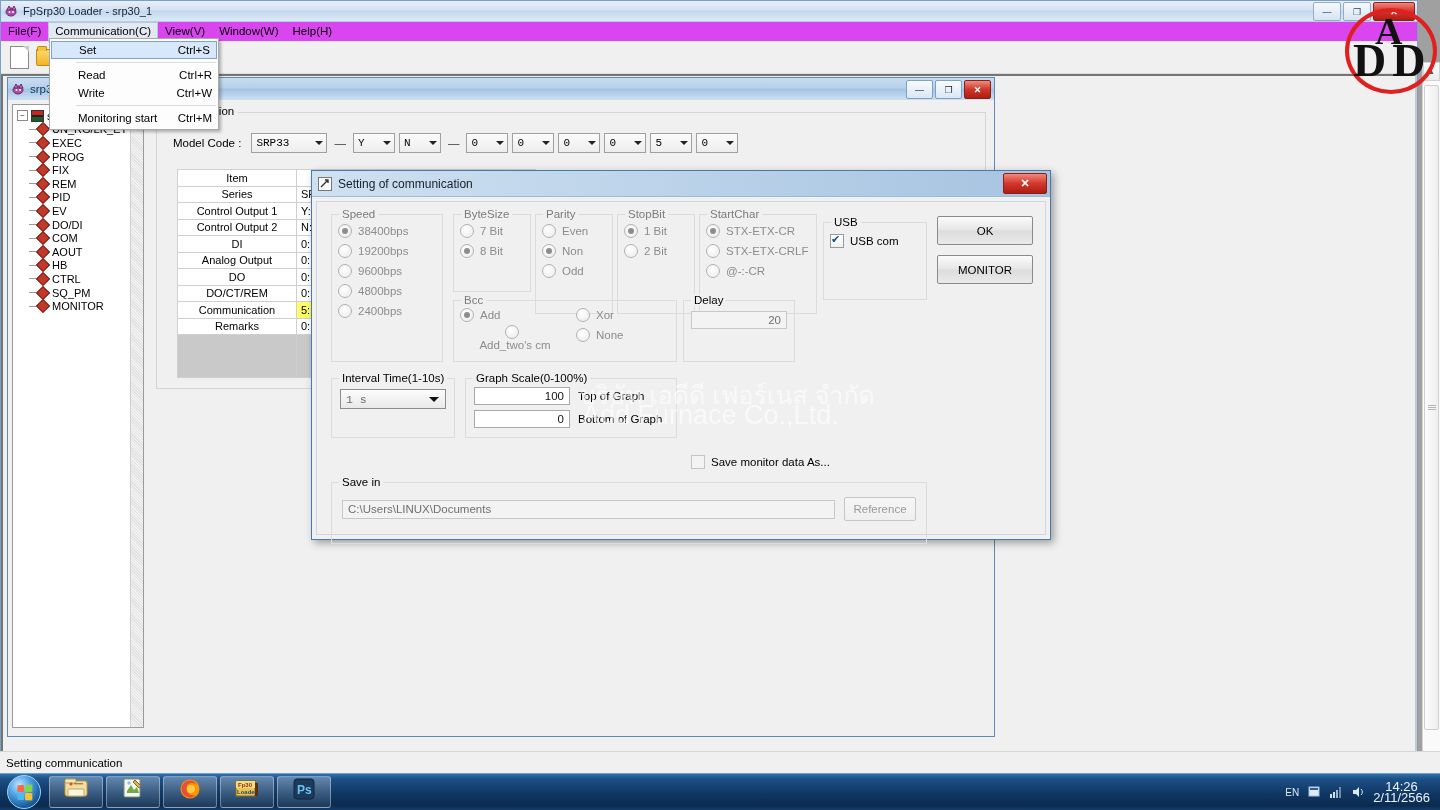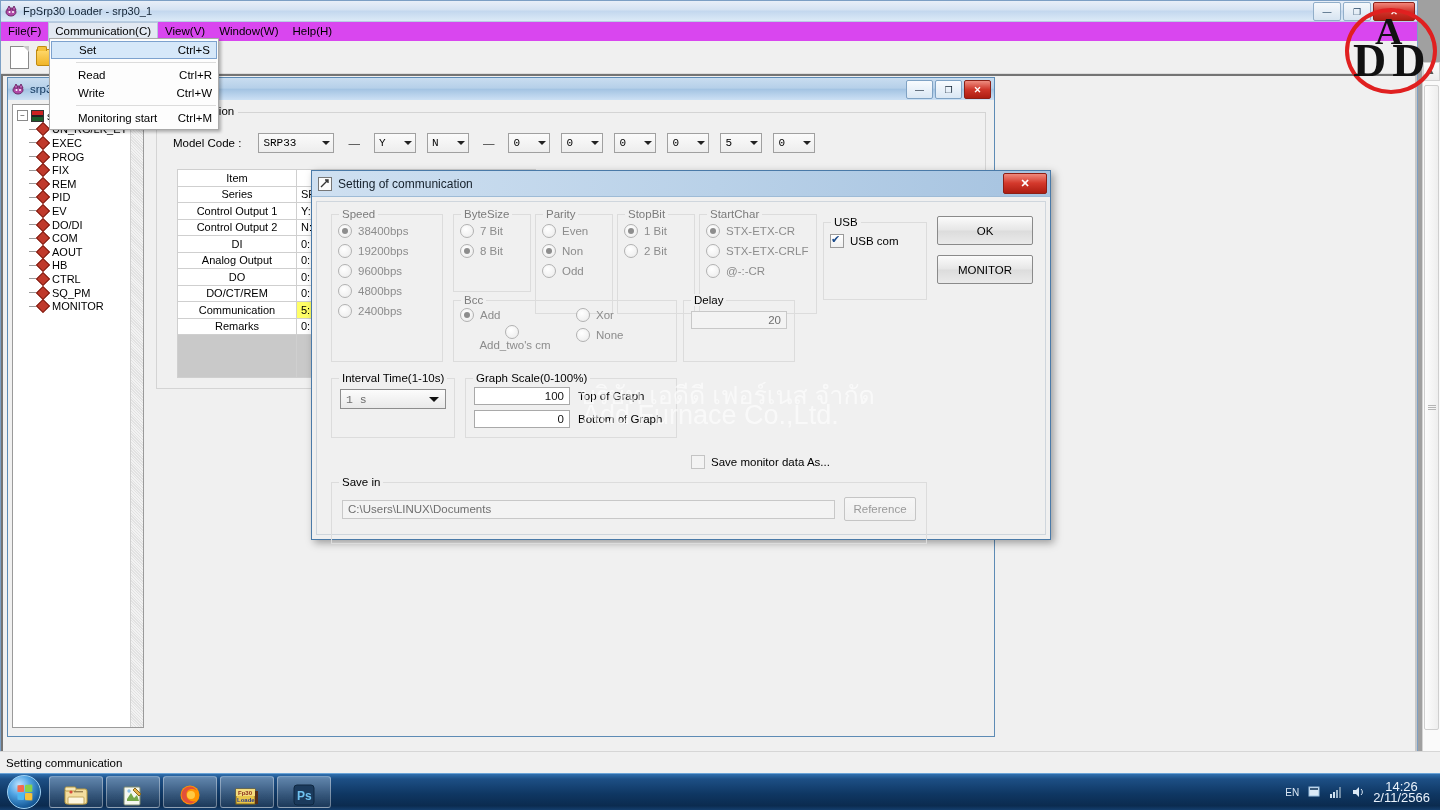--- a/index.html
+++ b/index.html
@@ -199,21 +199,21 @@
     position: relative;
     padding: 14px 10px 10px 10px;
     margin-top: 6px;
   }
   .group-legend {
     position: absolute; top: -8px; left: 8px;
     background: #f0f0f0; padding: 0 4px;
     font-size: 11.5px; color: #000;
   }
   .modelcode-row {
-    display: flex; align-items: center; gap: 11px;
+    display: flex; align-items: center; gap: 4px;
     font-size: 11.5px; padding: 6px 0 4px 6px;
   }
   .mc-label { margin-right: 6px; }
   .combo {
     height: 18px; background: linear-gradient(to bottom,#fbfbfb,#ededed);
     border: 1px solid #a0a0a0;
     display: inline-flex; align-items: center;
     font-size: 11px; padding-left: 4px;
     position: relative; color: #000;
     font-family: "Liberation Mono", monospace;
@@ -468,21 +468,21 @@
   .orb .flag i:nth-child(1){ background:#f46a4e; }
   .orb .flag i:nth-child(2){ background:#87d34a; }
   .orb .flag i:nth-child(3){ background:#4fb8f0; }
   .orb .flag i:nth-child(4){ background:#f7c23a; }
 
   .tb-task {
     width: 52px; height: 30px; margin-left: 3px;
     background: linear-gradient(to bottom,rgba(255,255,255,.30),rgba(255,255,255,.07));
     border: 1px solid rgba(255,255,255,.35);
     border-radius: 3px;
-    display: flex; align-items: flex-end; justify-content: center;
+    display: flex; align-items: flex-start; justify-content: center;
     flex: none; position: relative;
   }
   .tray {
     margin-left: auto; display: flex; align-items: center;
     gap: 8px; padding-right: 10px; color: #dce9f6; font-size: 10px;
   }
   .tray-ico { width: 14px; height: 14px; position: relative; }
   .clock { text-align: center; line-height: 11px; font-size: 13px; color: #eaf2fb; }
 
   

